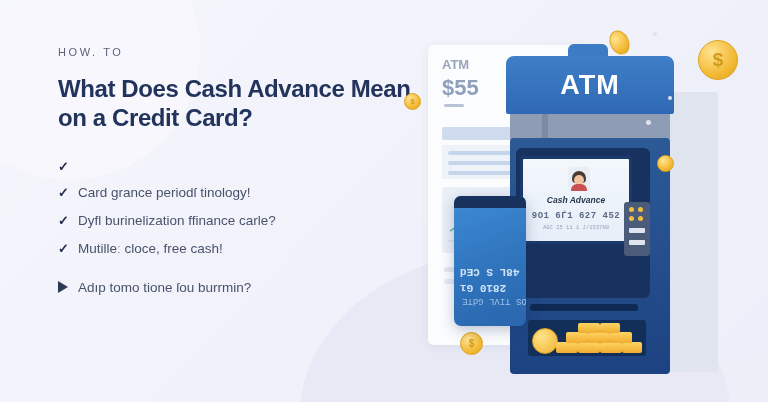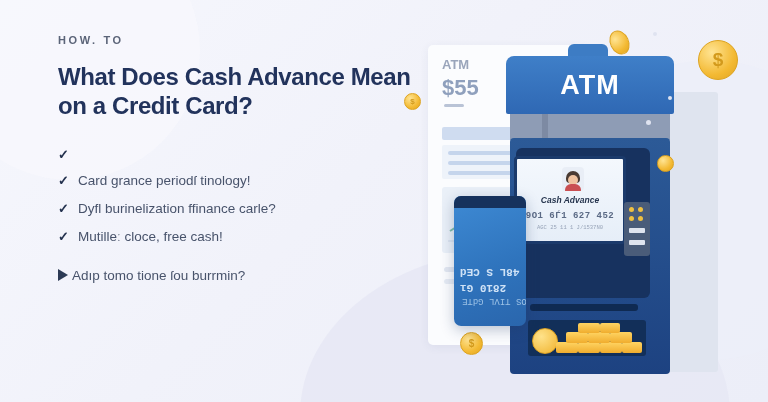--- a/index.html
+++ b/index.html
@@ -16,31 +16,31 @@
   .bg-blob-a{position:absolute;left:300px;top:250px;width:430px;height:330px;
     border-radius:50%;background:#e6e8f4;opacity:.85;}
   .bg-blob-b{position:absolute;left:560px;top:60px;width:300px;height:300px;
     border-radius:50%;background:#eceef8;opacity:.9;}
   .bg-blob-c{position:absolute;left:-60px;top:-80px;width:260px;height:260px;
     border-radius:50%;background:#f7f8fd;opacity:.8;}
 
   
   .left{position:absolute;left:58px;top:34px;width:360px;}
   .eyebrow{
-    font-size:11px;letter-spacing:2.6px;font-weight:700;color:#5b6478;
-    margin:0 0 16px 0;}
+    font-size:11px;letter-spacing:2.6px;font-weight:400;color:#5b6478;
+    margin:12px 0 16px 0;}
   .headline{
     margin:0;font-size:24px;line-height:1.22;font-weight:700;
     color:#22335c;letter-spacing:-.4px;}
   .bullets{list-style:none;margin:26px 0 0 0;padding:0;}
   .bullets li{
     display:flex;align-items:flex-start;gap:9px;
     font-size:13.5px;color:#48536b;margin-bottom:11px;line-height:1.25;}
   .tick{color:#24324f;font-size:13px;font-weight:700;line-height:1.2;flex:0 0 auto;}
-  .cta{display:flex;align-items:center;gap:4px;margin-top:22px;
+  .cta{display:flex;align-items:center;gap:10px;margin-top:22px;
     font-size:13.5px;color:#48536b;text-align:center;}
   .tri{width:0;height:0;border-left:10px solid #2c3a55;
     border-top:6px solid transparent;border-bottom:6px solid transparent;flex:0 0 auto;}
 
   
   .art{position:absolute;left:410px;top:0;width:358px;height:402px;}
 
   .panel-right{position:absolute;left:250px;top:92px;width:58px;height:280px;
     background:#dfe4ef;border-radius:3px;}
   .panel-right-line{position:absolute;left:255px;top:110px;width:3px;height:255px;
@@ -67,21 +67,21 @@
     background:linear-gradient(180deg,#3f7fc8 0%,#2f68b4 100%);border-radius:8px 8px 2px 2px;}
   .atm-head span{position:absolute;inset:0;display:flex;align-items:center;justify-content:center;
     color:#ffffff;font-size:27px;font-weight:700;letter-spacing:1px;}
   .atm-neck{position:absolute;left:4px;top:62px;width:160px;height:26px;background:#8e9cb5;}
   .atm-neck-dark{position:absolute;left:36px;top:62px;width:6px;height:26px;background:#7d8aa3;}
   .atm-body{position:absolute;left:4px;top:86px;width:160px;height:236px;
     background:linear-gradient(180deg,#29548f 0%,#1f4component 0%,#1d4381 100%);
     background:linear-gradient(180deg,#2c5a97 0%,#1d4281 100%);border-radius:4px;}
   .atm-face{position:absolute;left:10px;top:96px;width:134px;height:150px;
     background:#17325f;border-radius:6px;}
-  .screen{position:absolute;left:8px;top:104px;width:112px;height:88px;
+  .screen{position:absolute;left:14px;top:104px;width:112px;height:88px;
     background:linear-gradient(180deg,#f4f8fd 0%,#e6eef8 100%);border-radius:4px;
     border:3px solid #1b3a6b;box-sizing:border-box;}
   .sc-avatar{position:absolute;left:45px;top:8px;width:22px;height:24px;background:#e9eef6;
     border-radius:4px;overflow:hidden;}
   .sc-av-hair{position:absolute;left:4px;top:4px;width:14px;height:12px;border-radius:7px 7px 4px 4px;background:#4a3b33;}
   .sc-av-face{position:absolute;left:6px;top:8px;width:10px;height:10px;border-radius:50%;background:#f0c3a0;}
   .sc-av-body{position:absolute;left:3px;top:17px;width:16px;height:8px;border-radius:6px 6px 0 0;background:#c94f52;}
   .sc-title{position:absolute;left:0;right:0;top:36px;text-align:center;
     font-size:8.5px;font-weight:700;font-style:italic;color:#27364f;}
   .sc-num{position:absolute;left:0;right:0;top:52px;text-align:center;

